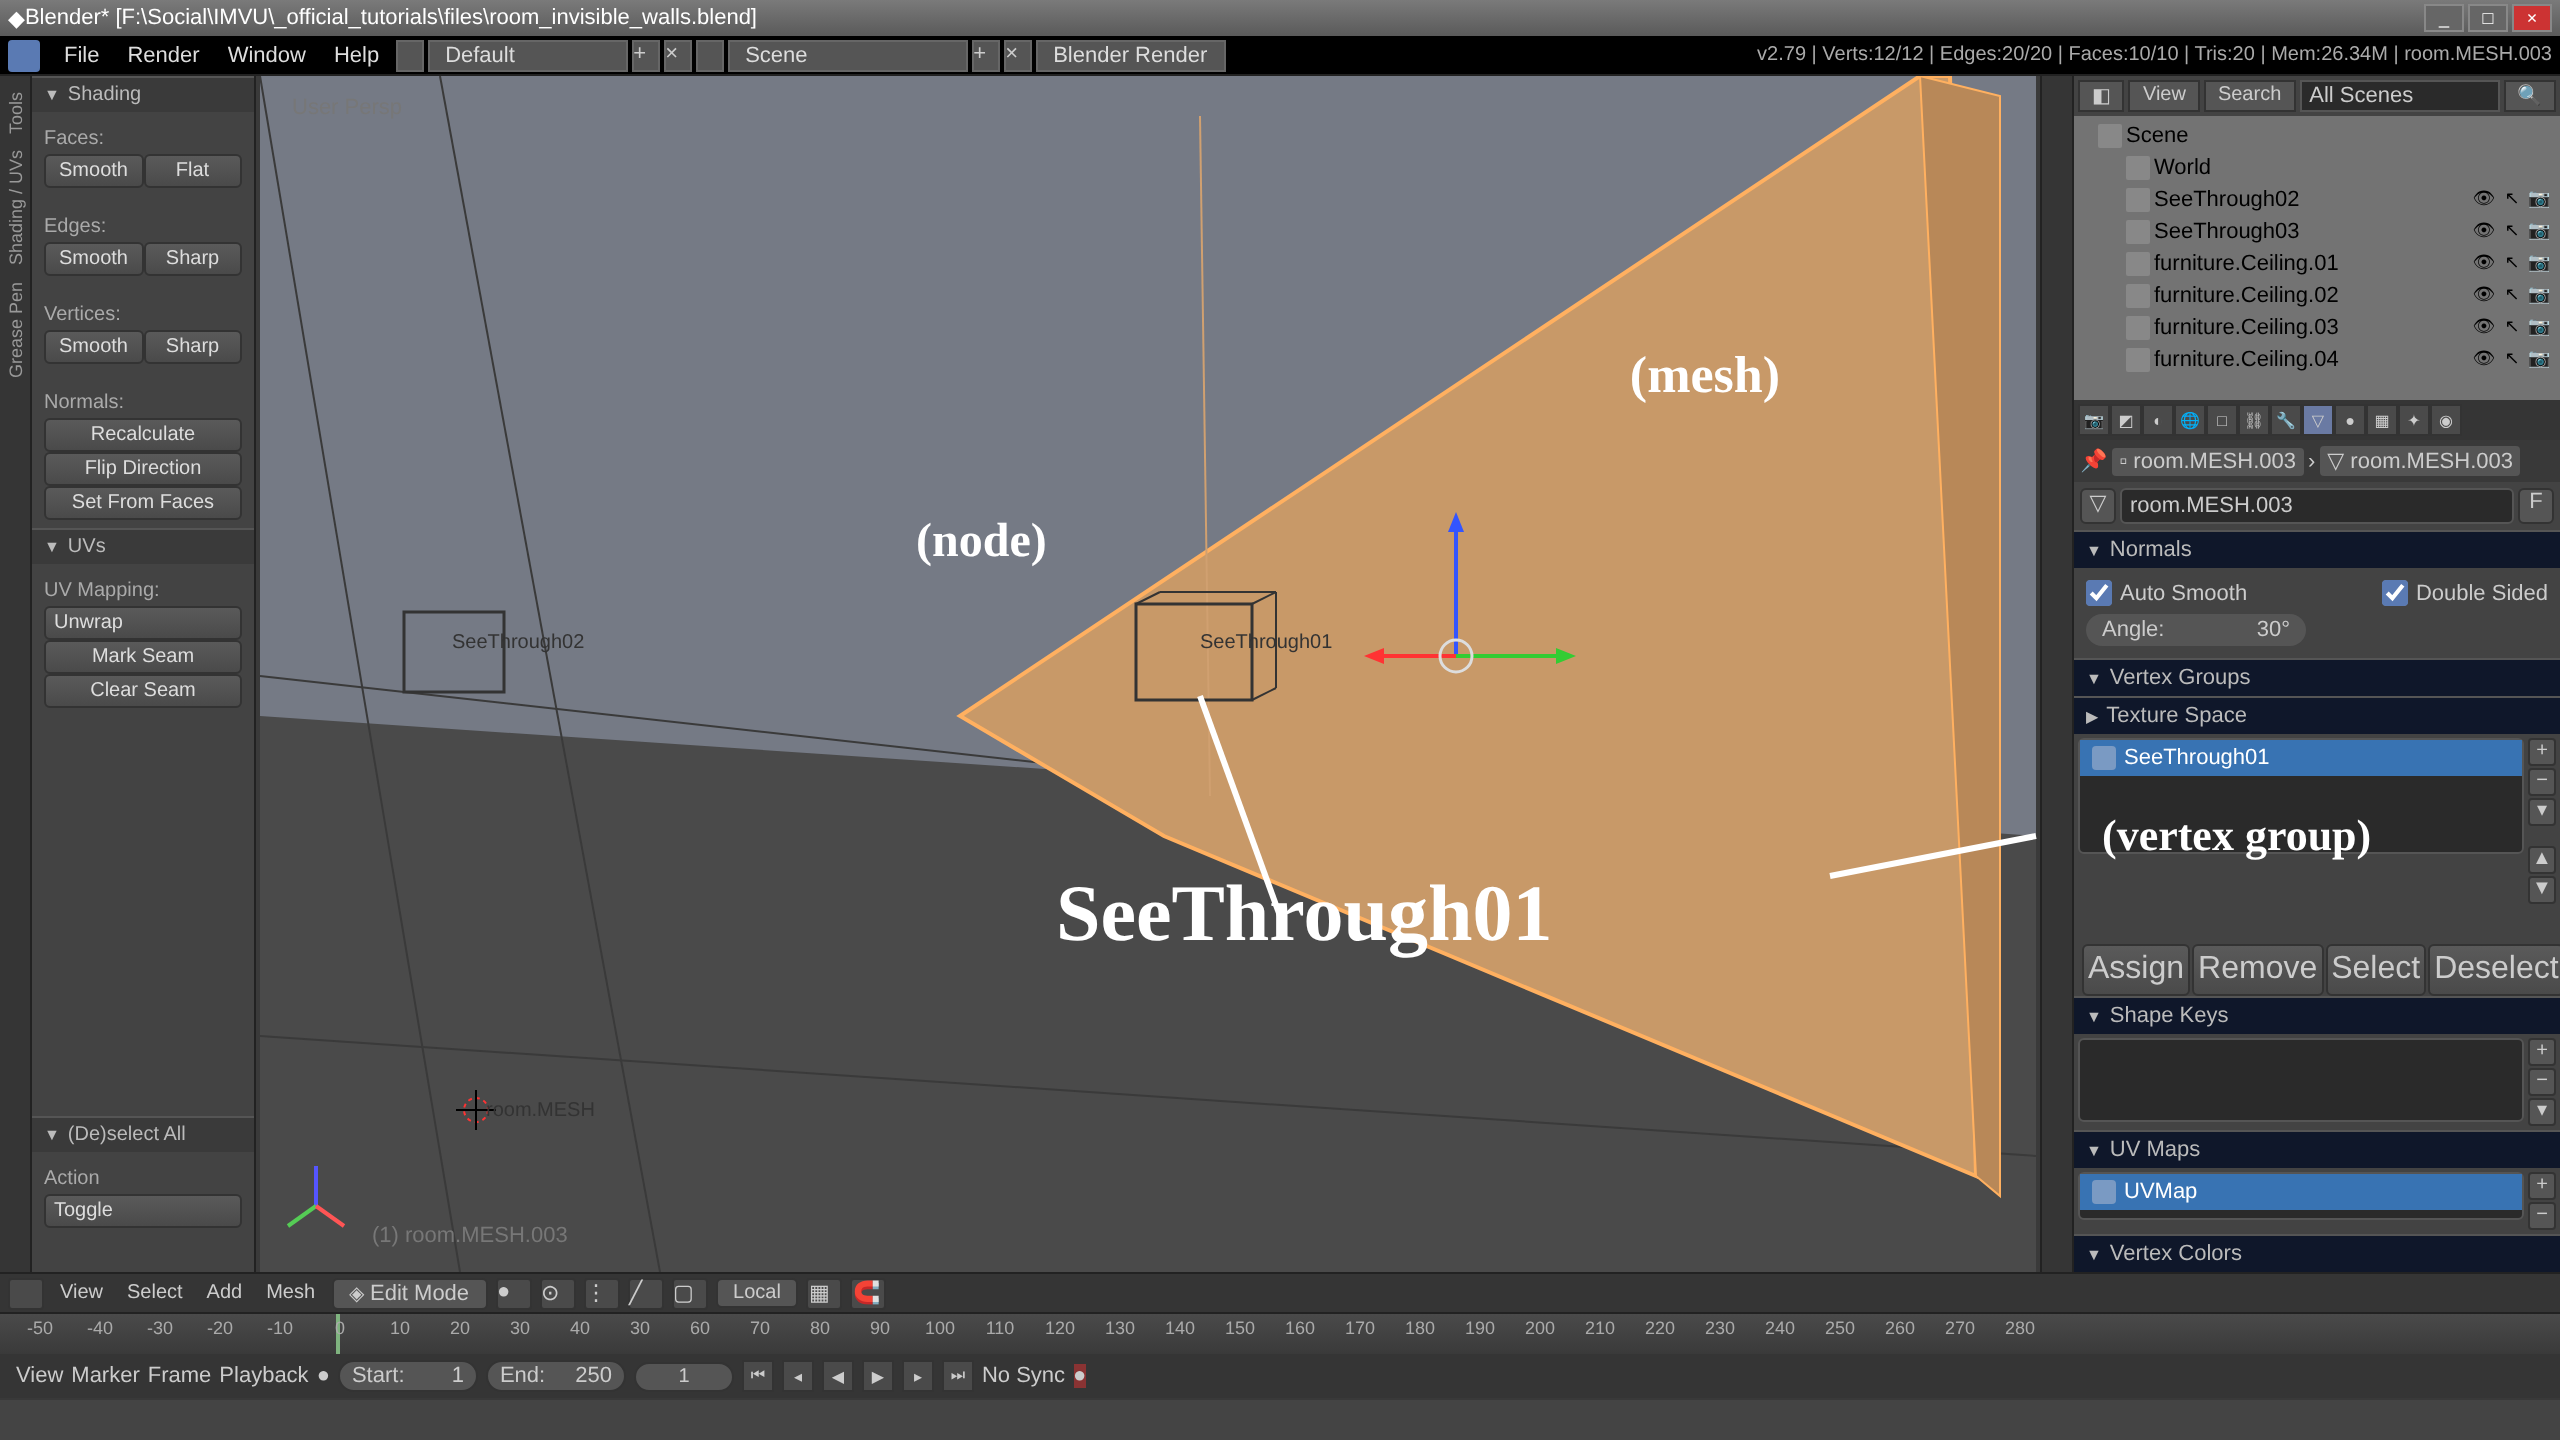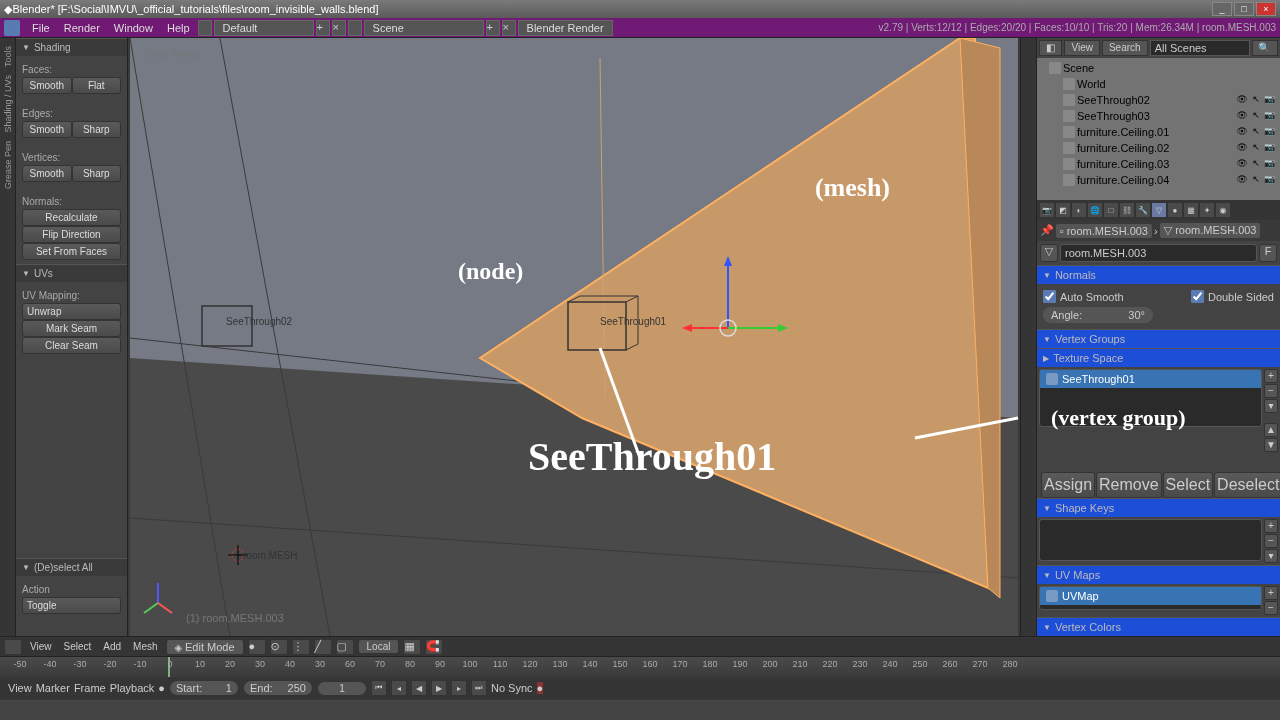--- a/index.html
+++ b/index.html
@@ -1,21 +1,21 @@
 <!DOCTYPE html>
 <html><head>
 <meta charset="utf-8">
 <style>
 *{margin:0;padding:0;box-sizing:border-box;font-family:Arial,sans-serif;font-size:11px;user-select:none}
 body{width:1280px;height:720px;background:#444;overflow:hidden;color:#ccc}
 .titlebar{height:18px;background:linear-gradient(#7a7a7a,#5a5a5a);display:flex;align-items:center;padding:0 4px;color:#fff;font-size:10px}
 .titlebar .spacer{flex:1}
 .winbtn{width:20px;height:14px;margin-left:2px;background:#666;border:1px solid #888;display:flex;align-items:center;justify-content:center;font-size:9px}
 .winbtn.close{background:#c33}
-.menubar{height:20px;background:#701a75;display:flex;align-items:center;padding:0 4px;gap:2px;border-bottom:1px solid #222}
+.menubar{height:20px;background:#000000;display:flex;align-items:center;padding:0 4px;gap:2px;border-bottom:1px solid #222}
 .menubar .logo{width:16px;height:16px;background:#5a7ab3;border-radius:2px;margin-right:4px}
 .menubar .mitem{padding:2px 6px;color:#ddd}
 .menubar .dropdown{background:#555;border:1px solid #666;padding:1px 8px;color:#ddd;min-width:100px;height:16px;display:flex;align-items:center}
 .menubar .ddbtn{width:14px;height:16px;background:#555;border:1px solid #666}
 .menubar .stats{margin-left:auto;color:#aaa;font-size:10px}
 .mainrow{display:flex;height:598px}
 .leftcol{width:16px;background:#353535;border-right:1px solid #222;display:flex;flex-direction:column;align-items:center;padding-top:4px}
 .lefttab{writing-mode:vertical-rl;font-size:9px;color:#999;padding:4px 1px;transform:rotate(180deg)}
 .toolshelf{width:112px;background:#434343;border-right:1px solid #222;overflow:hidden}
 .panel-hdr{background:#3a3a3a;padding:3px 6px;color:#bbb;font-size:10px;display:flex;align-items:center;gap:4px;border-top:1px solid #555}
@@ -46,21 +46,21 @@
 .outeye{width:12px;height:12px;font-size:9px;text-align:center}
 .props{flex:1;background:#434343;display:flex;flex-direction:column}
 .proptabs{display:flex;gap:0;padding:2px;background:#353535}
 .proptab{width:16px;height:16px;background:#4a4a4a;border:1px solid #333;font-size:8px;display:flex;align-items:center;justify-content:center}
 .proptab.active{background:#6a7aa3}
 .breadcrumb{display:flex;align-items:center;padding:3px;background:#393939;font-size:10px;gap:2px}
 .bcitem{background:#555;padding:1px 4px;border-radius:2px}
 .namefield{display:flex;padding:3px;gap:2px}
 .namefield input{flex:1;background:#2a2a2a;border:1px solid #555;color:#ccc;padding:2px 4px;border-radius:3px}
 .namefield .fbtn{width:18px;background:#555;border:1px solid #333;border-radius:3px;text-align:center}
-.section-hdr{padding:3px 6px;background:#1d4ed8;color:#bbb;font-size:11px;display:flex;align-items:center;gap:4px;border-top:1px solid #555}
+.section-hdr{padding:3px 6px;background:#0f172a;color:#bbb;font-size:11px;display:flex;align-items:center;gap:4px;border-top:1px solid #555}
 .section-hdr::before{content:"▼";font-size:8px}
 .section-hdr.closed::before{content:"▶"}
 .section-body{padding:4px 6px}
 .chk{display:flex;align-items:center;gap:4px;font-size:10px;margin:2px 0}
 .chk input{accent-color:#5a7ab3}
 .numfield{background:#555;border-radius:8px;padding:2px 8px;display:flex;justify-content:space-between;font-size:10px;margin:2px 0}
 .vglist{background:#2a2a2a;border:1px solid #555;border-radius:3px;min-height:58px;margin:0}
 .vgrow{background:#3873b3;padding:3px 6px;color:#fff;display:flex;align-items:center;gap:4px}
 .vgicon{width:12px;height:12px;background:#7a9ac3;border-radius:2px}
 .vgbtns{display:flex;gap:1px;margin-top:18px}

